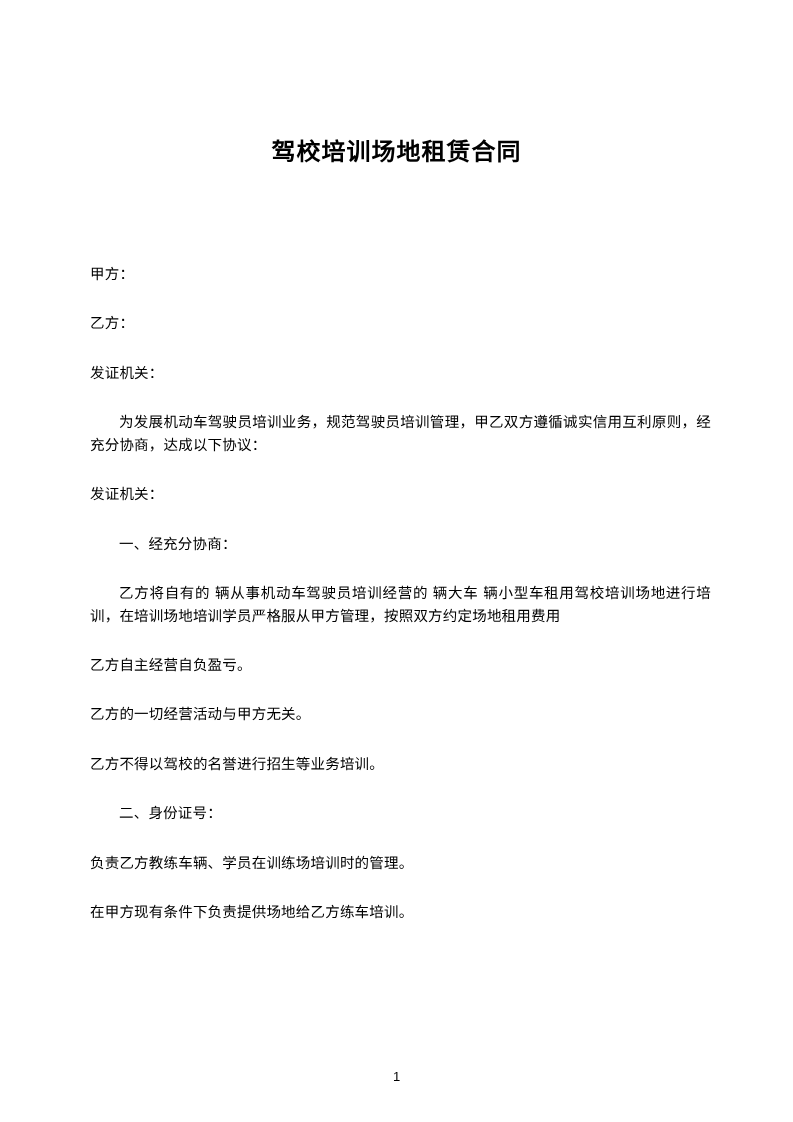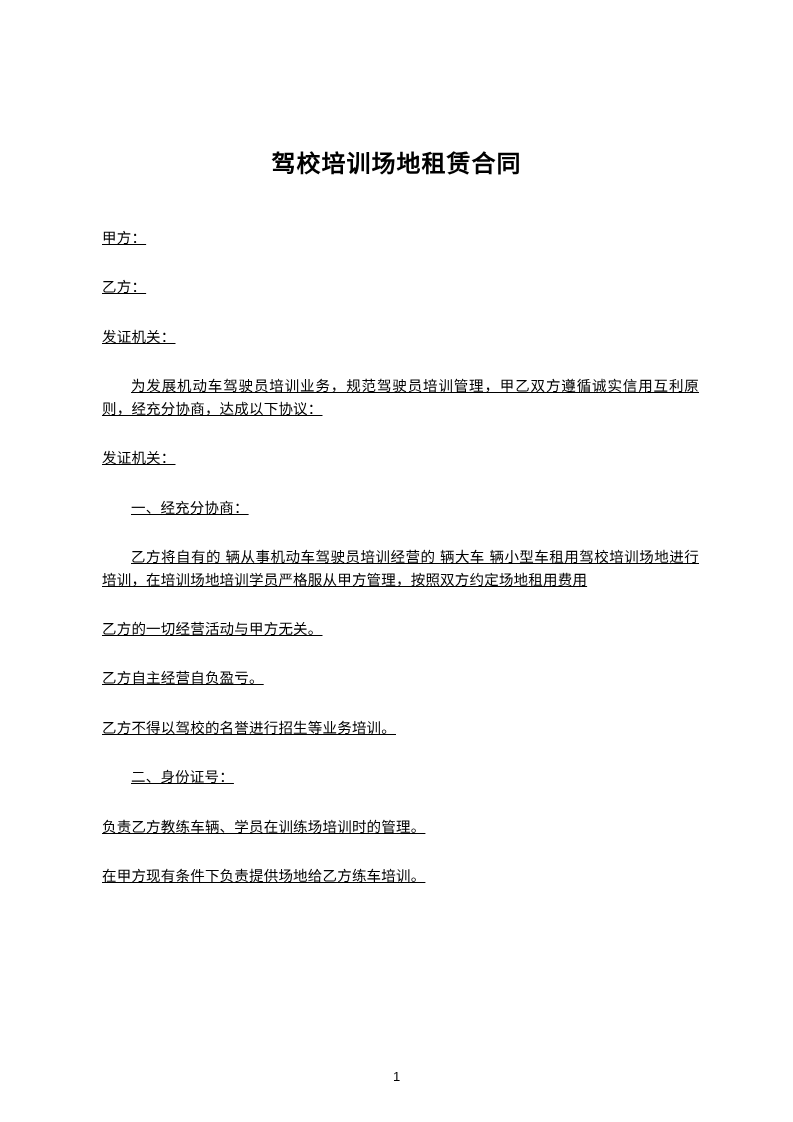--- a/index.html
+++ b/index.html
@@ -12,37 +12,36 @@
     height: 1122px;
     font-family: "Liberation Sans", "DejaVu Sans", sans-serif;
     color: #000000;
     position: relative;
     overflow: hidden;
   }
   .page {
     box-sizing: border-box;
     width: 793px;
     height: 1122px;
-    padding: 16px;
+    padding: 4px;
     position: relative;
   }
   .doc-title {
     text-align: center;
     font-size: 24px;
     font-weight: bold;
     letter-spacing: 1px;
     margin: 0;
     padding-top: 134px;
     line-height: 1.2;
   }
   .body-block {
-    margin-top: 48px;
+    margin-top: 96px;
     padding-left: 86px;
     padding-right: 78px;
-    text-decoration: underline;
   }
   p.para {
     margin: 0 0 27px 0;
     font-size: 14.5px;
     line-height: 1.55;
     text-align: justify;
     letter-spacing: 0.2px;
   }
   p.indent {
     text-indent: 2em;
@@ -73,23 +72,23 @@
     <p class="para">发证机关：</p>
 
     <p class="para indent">为发展机动车驾驶员培训业务，规范驾驶员培训管理，甲乙双方遵循诚实信用互利原则，经充分协商，达成以下协议：</p>
 
     <p class="para">发证机关：</p>
 
     <p class="para indent">一、经充分协商：</p>
 
     <p class="para indent">乙方将自有的 辆从事机动车驾驶员培训经营的 辆大车  辆小型车租用驾校培训场地进行培训，在培训场地培训学员严格服从甲方管理，按照双方约定场地租用费用</p>
 
+    <p class="para">乙方自主经营自负盈亏。</p>
+
     <p class="para">乙方的一切经营活动与甲方无关。</p>
-
-    <p class="para">乙方自主经营自负盈亏。</p>
 
     <p class="para">乙方不得以驾校的名誉进行招生等业务培训。</p>
 
     <p class="para indent">二、身份证号：</p>
 
     <p class="para">负责乙方教练车辆、学员在训练场培训时的管理。</p>
 
     <p class="para">在甲方现有条件下负责提供场地给乙方练车培训。</p>
 
   </div>

